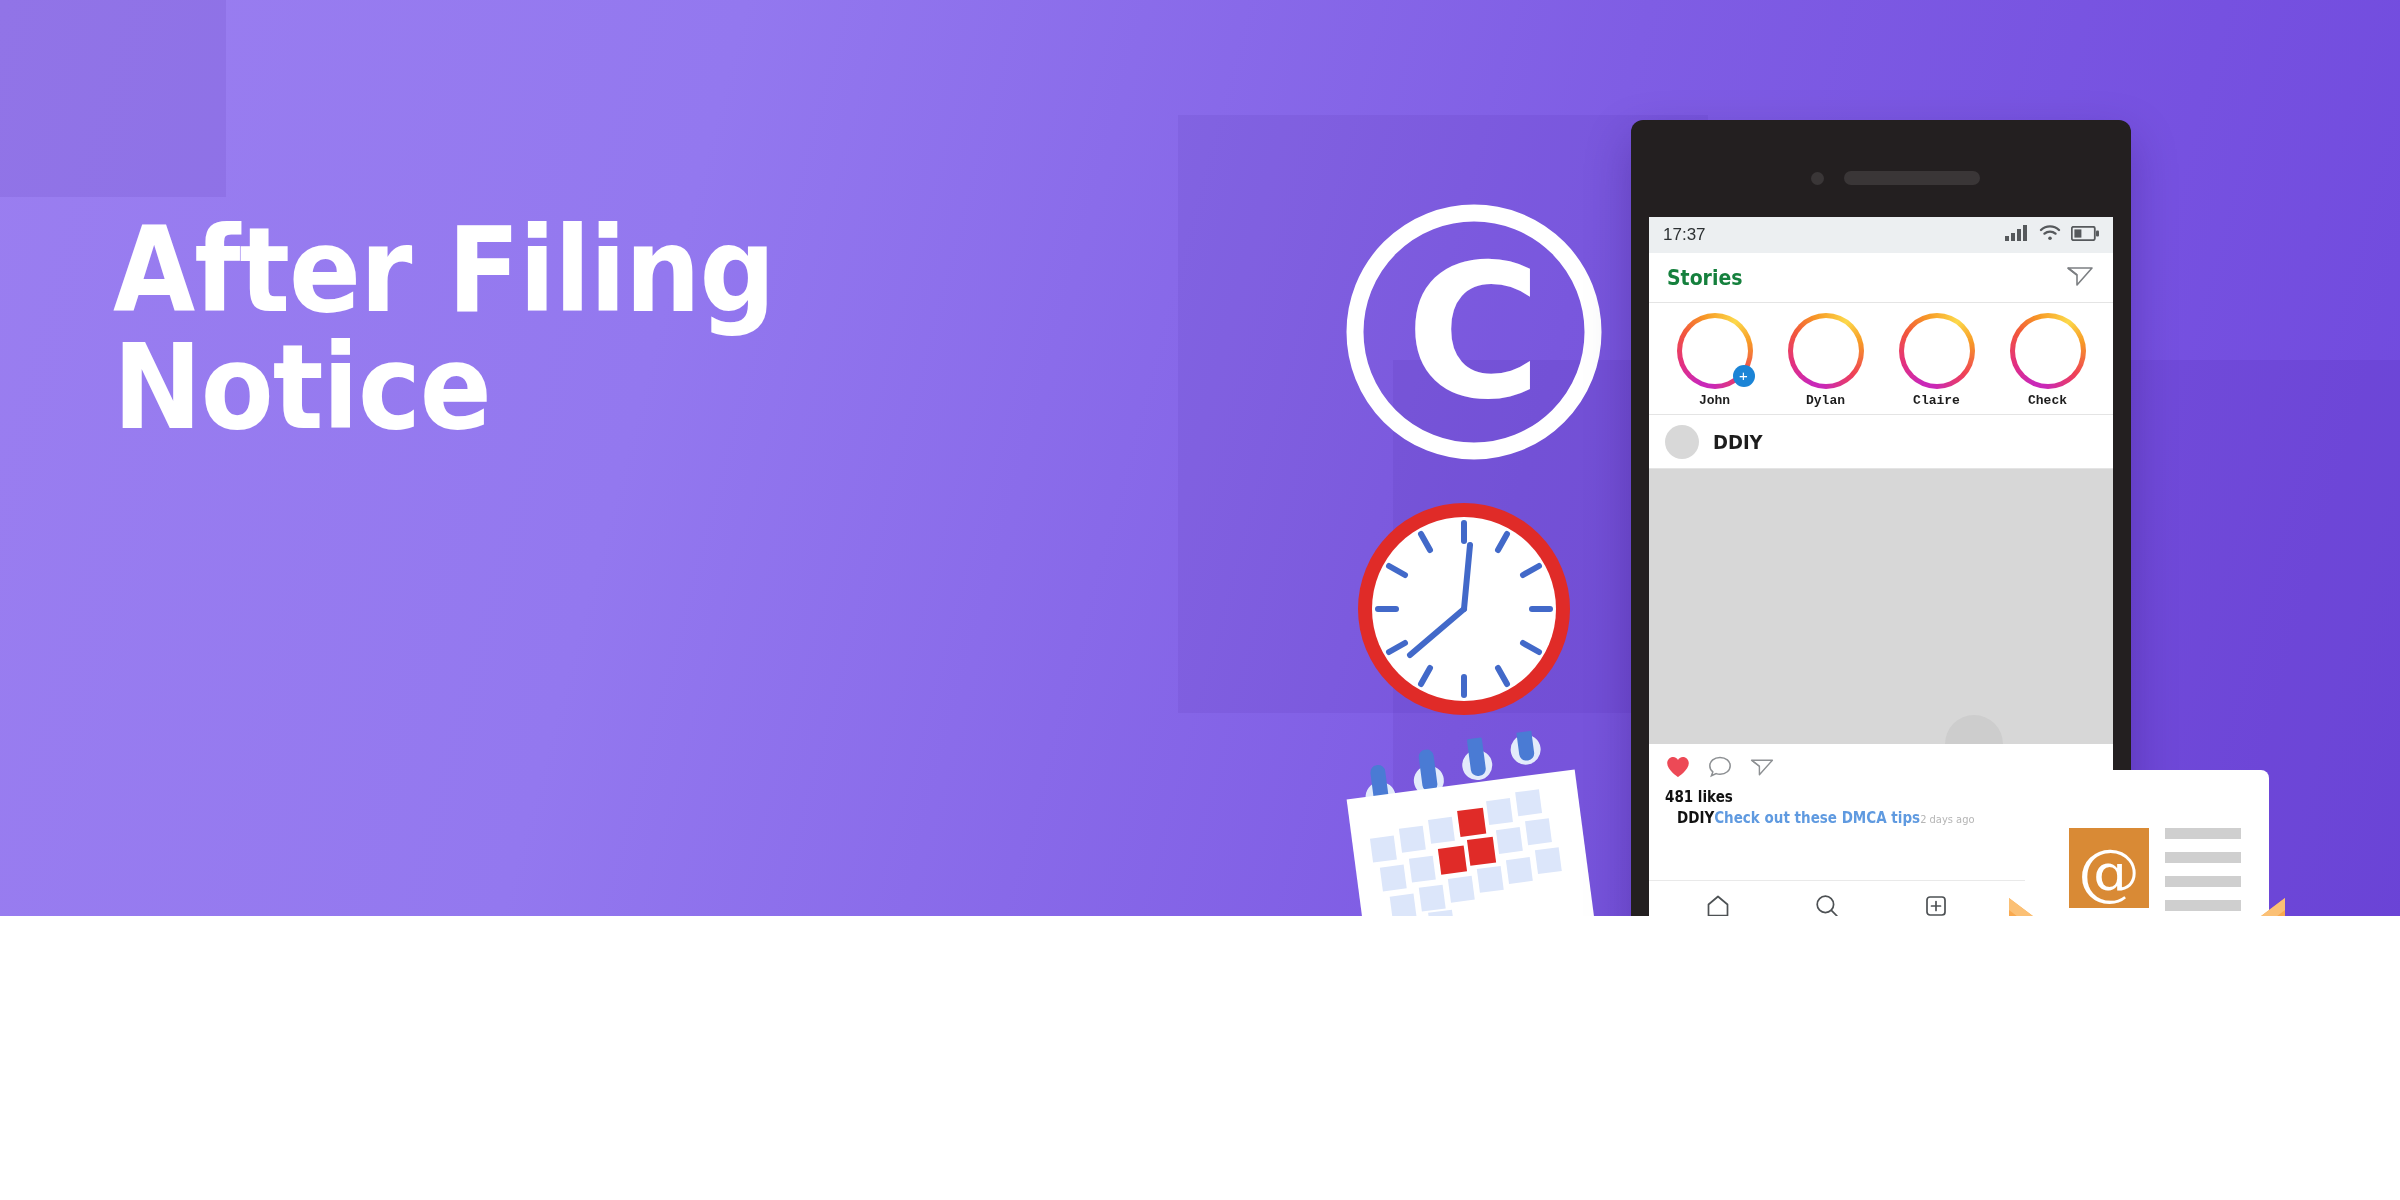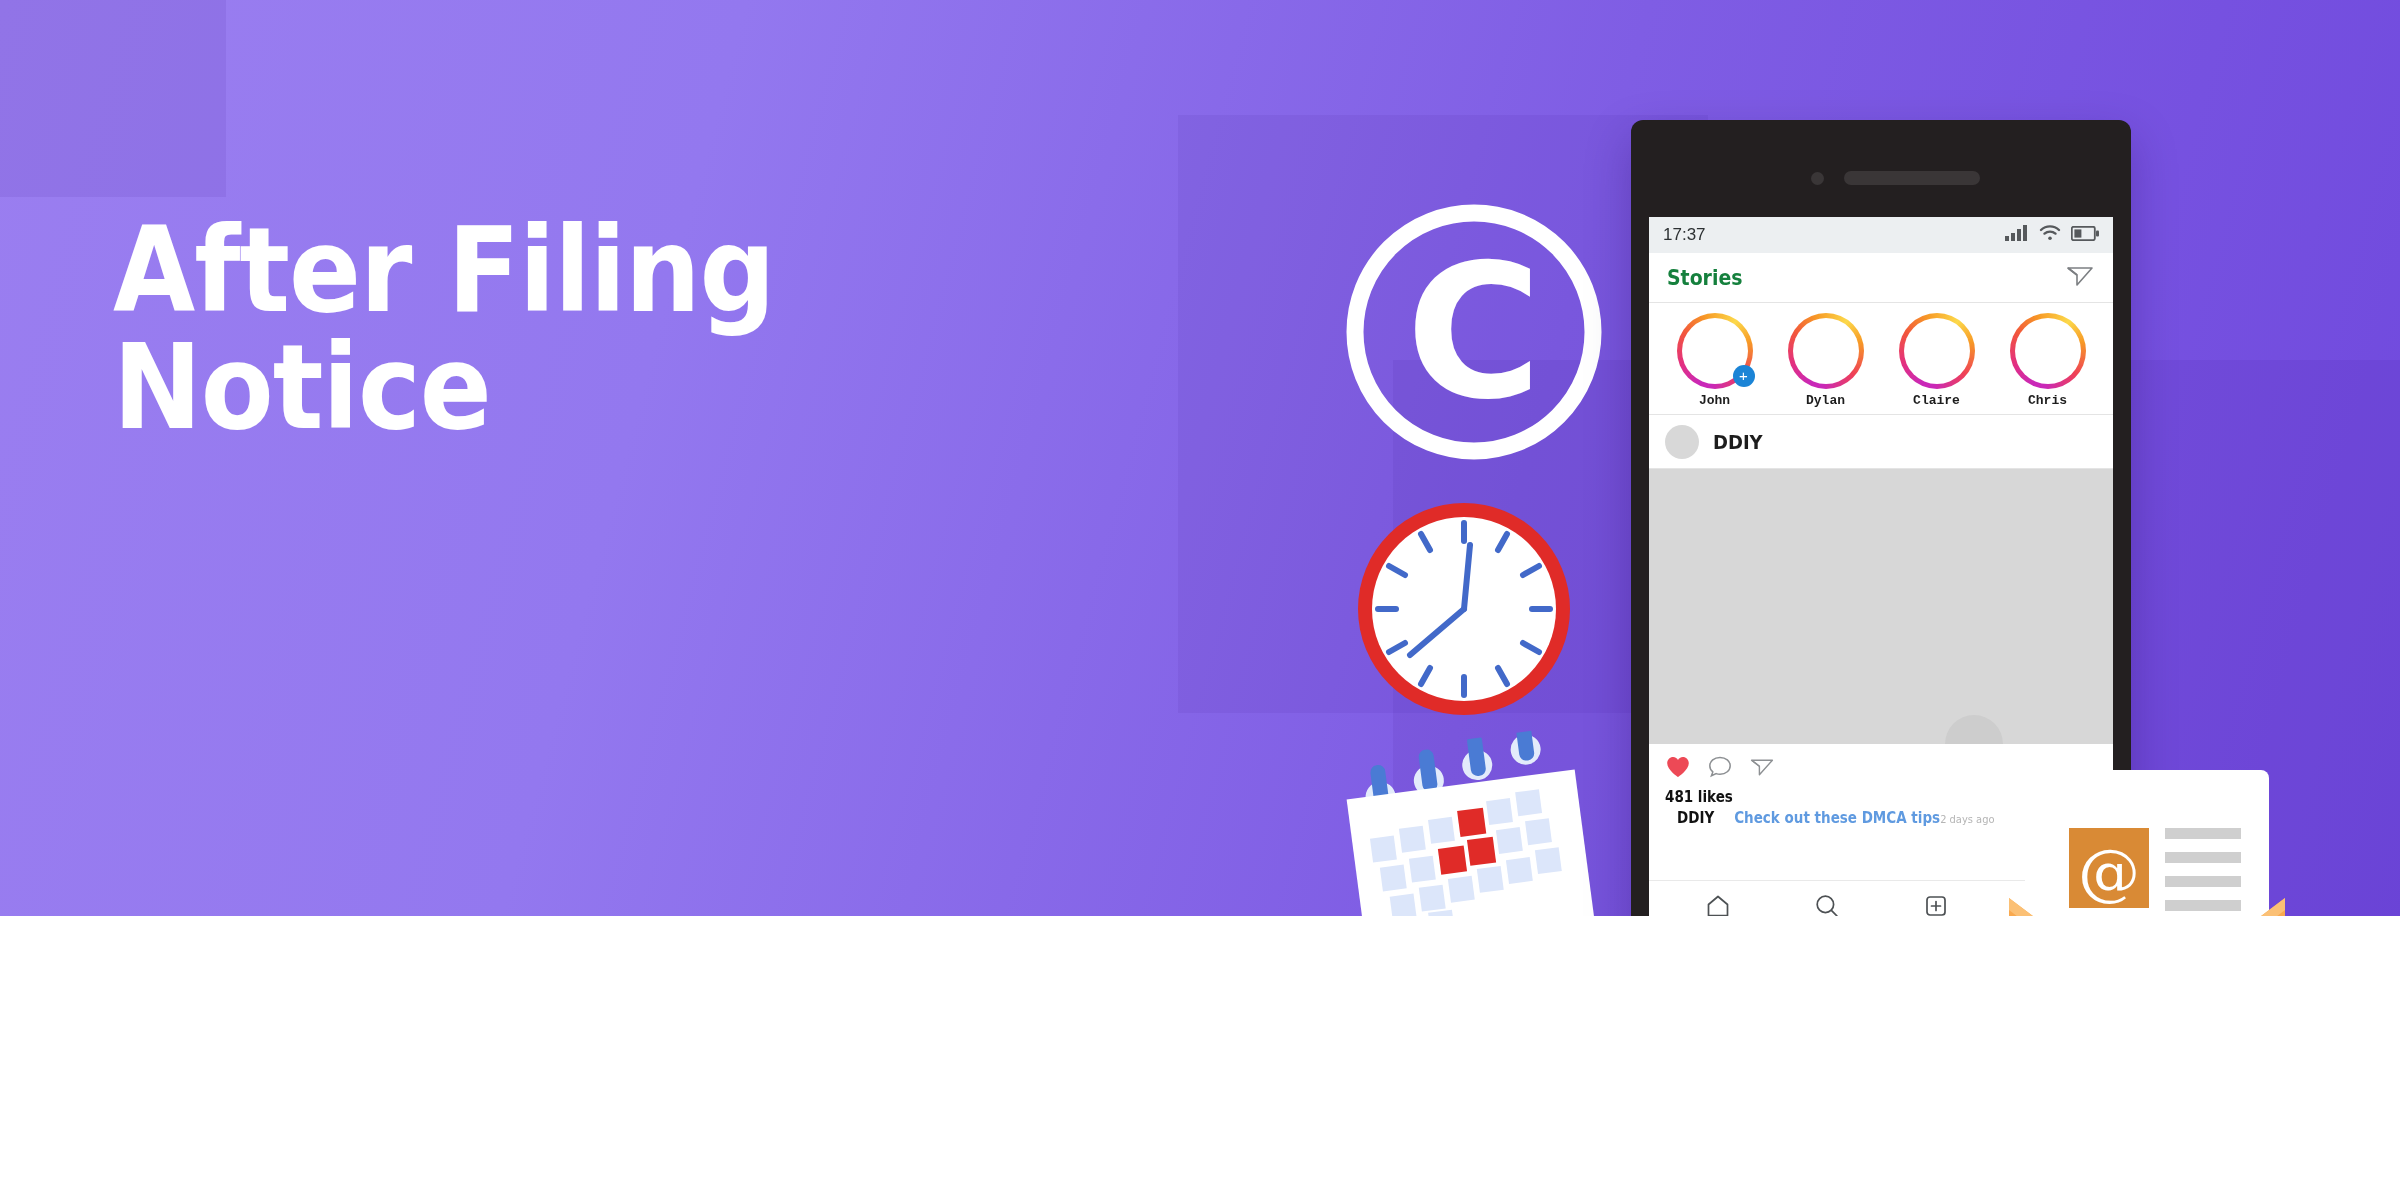--- a/index.html
+++ b/index.html
@@ -255,21 +255,21 @@
     font-stretch: condensed;
   }
   #caption {
     padding: 3px 16px 0 28px;
     font-size: 15px;
     font-family: "DejaVu Sans", sans-serif;
     font-stretch: condensed;
     white-space: nowrap;
   }
   #caption-user { font-weight: 700; color: #111; }
-  #caption-text { color: #5f9ae0; font-weight: 600; margin-left: 20px; }
+  #caption-text { color: #5f9ae0; font-weight: 600; margin-left: 0; }
   #caption-time { color: #b5b5b5; font-size: 11px; font-weight: 400; }
 
   
   #bottom-nav {
     position: absolute;
     left: 0; right: 0; bottom: 0;
     height: 54px;
     display: flex;
     align-items: center;
     justify-content: space-around;
@@ -427,21 +427,21 @@
         <div class="story">
           <div class="ring"></div>
           <div class="story-name">Dylan</div>
         </div>
         <div class="story">
           <div class="ring"></div>
           <div class="story-name">Claire</div>
         </div>
         <div class="story">
           <div class="ring"></div>
-          <div class="story-name">Chris</div>
+          <div class="story-name">Check</div>
         </div>
       </div>
 
       <div id="post-header">
         <div id="post-avatar"></div>
         <span id="post-username">DDIY</span>
       </div>
 
       <div id="post-image">
         <div id="post-image-dome"></div>

